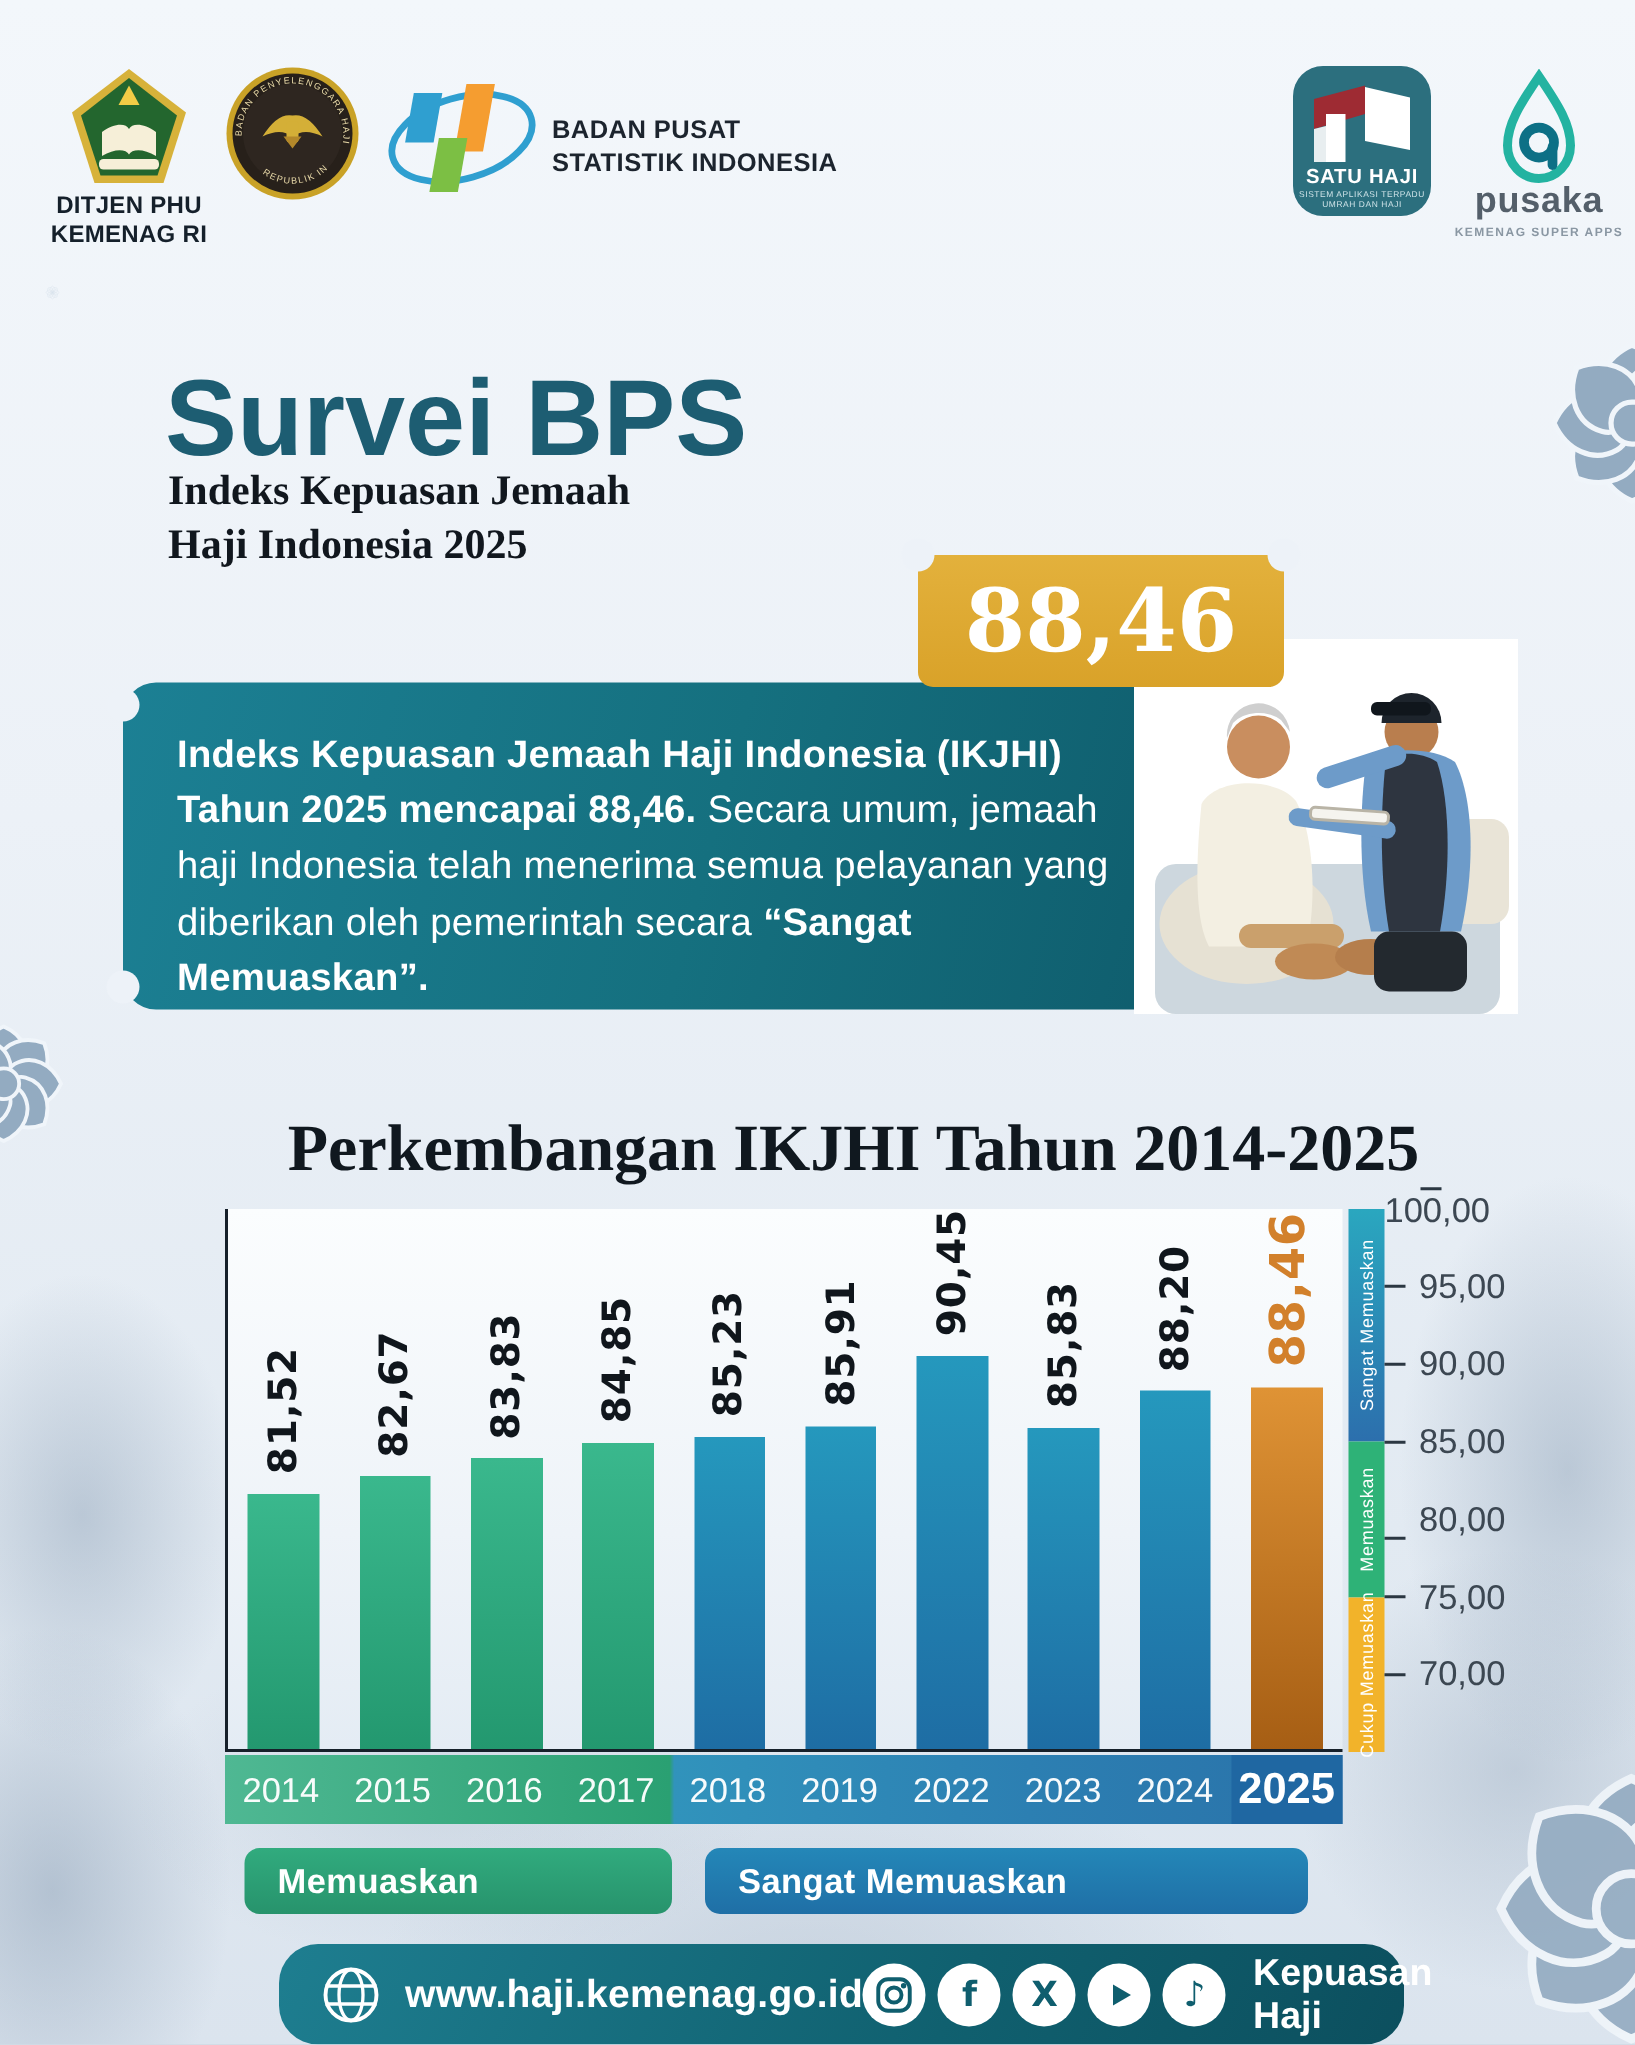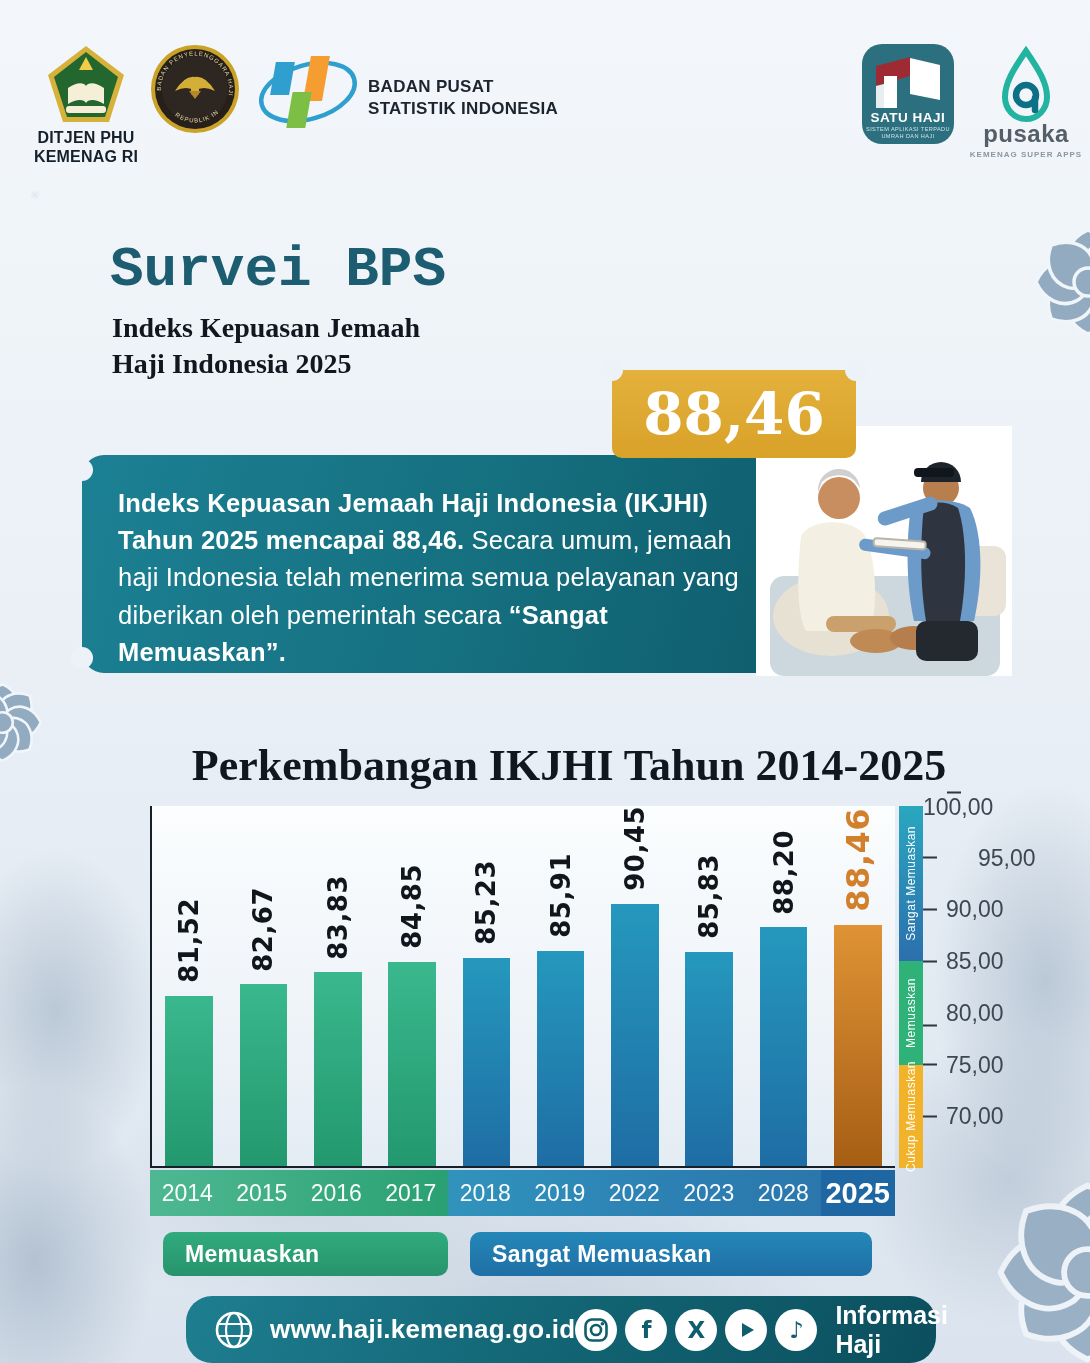--- a/index.html
+++ b/index.html
@@ -25,21 +25,21 @@
   .flower-center{fill:var(--pf,#93abc1);stroke:var(--ps,#f0f5fa);stroke-width:3.5;}
   .flower-outline{--pf:transparent;--ps:#c4d3e1;}
 
   
   .hdr-caption{position:absolute;text-align:center;font-weight:bold;color:#15202b;font-size:16px;line-height:1.2;letter-spacing:.2px;}
   .bps-name{position:absolute;left:368px;top:76px;font-size:17px;font-weight:bold;color:#1c242e;line-height:1.3;letter-spacing:.3px;}
   .pusaka-name{position:absolute;left:962px;top:120px;width:128px;text-align:center;font-size:24px;color:#545f6a;font-weight:600;letter-spacing:.5px;}
   .pusaka-sub{position:absolute;left:962px;top:150px;width:128px;text-align:center;font-size:8px;color:#8a97a3;letter-spacing:1px;font-weight:bold;}
 
   
-  .hero-title{position:absolute;left:110px;top:238px;font-family:Liberation Mono, monospace;font-size:56px;font-weight:bold;color:#1d5d72;}
+  .hero-title{position:absolute;left:110px;top:238px;font-family:Liberation Sans, sans-serif;font-size:72px;font-weight:bold;color:#1d5d72;}
   .hero-subtitle{position:absolute;left:112px;top:310px;font-family:"Liberation Serif","DejaVu Serif",serif;font-size:28px;font-weight:bold;color:#11171e;line-height:1.28;}
   .score-badge{
     position:absolute;left:612px;top:370px;width:244px;height:88px;z-index:4;
     background:linear-gradient(180deg,#e3b13c 0%,#d9a229 100%);
     border-radius:10px;display:flex;align-items:center;justify-content:center;
   }
   .score-badge .num{font-family:"DejaVu Serif","Liberation Serif",serif;font-weight:bold;font-size:58px;color:#fff;}
   .badge-notch{position:absolute;width:22px;height:22px;border-radius:50%;background:#edf2f8;z-index:5;}
   .teal-box{
     position:absolute;left:82px;top:455px;width:706px;height:218px;z-index:2;
@@ -300,21 +300,21 @@
       </div>
       <div class="band band-cukup" style="height: 28.5714%;">
         <span class="band-label">Cukup Memuaskan</span>
       </div>
     </div>
   <div class="y-ticks">
       <div class="tick" style="top: 0%; flex-direction: column;">
         <span class="tick-dash"></span>
         <span class="tick-label">100,00</span>
       </div>
-      <div class="tick" style="top: 14.2857%; gap: 32px;">
+      <div class="tick" style="top: 14.2857%;">
         <span class="tick-dash"></span>
         <span class="tick-label">95,00</span>
       </div>
       <div class="tick" style="top: 28.5714%;">
         <span class="tick-dash"></span>
         <span class="tick-label">90,00</span>
       </div>
       <div class="tick" style="top: 42.8571%;">
         <span class="tick-dash"></span>
         <span class="tick-label">85,00</span>
@@ -334,21 +334,21 @@
     </div>
   <div class="year-strip">
       <div class="year-cell">2014</div>
       <div class="year-cell">2015</div>
       <div class="year-cell">2016</div>
       <div class="year-cell">2017</div>
       <div class="year-cell">2018</div>
       <div class="year-cell">2019</div>
       <div class="year-cell">2022</div>
       <div class="year-cell">2023</div>
-      <div class="year-cell">2028</div>
+      <div class="year-cell">2024</div>
       <div class="year-cell year-hl">2025</div>
     </div>
 
   <div class="legend-pill pill-green">
       <span>Memuaskan</span>
     </div>
   <div class="legend-pill pill-blue">
       <span>Sangat Memuaskan</span>
     </div>
 
@@ -373,17 +373,17 @@
           </div>
           <div class="social">f</div>
           <div class="social">X</div>
           <div class="social">
             <svg width="26" height="26" viewBox="0 0 26 26">
               <polygon points="9,6 21,13 9,20" fill="#0f5e6e"></polygon>
             </svg>
           </div>
           <div class="social">♪</div>
         </div>
-      <span class="footer-label">Informasi Haji</span>
+      <span class="footer-label">Kepuasan Haji</span>
     </div>
   </div>
 
 </div>
 
 </body></html>

